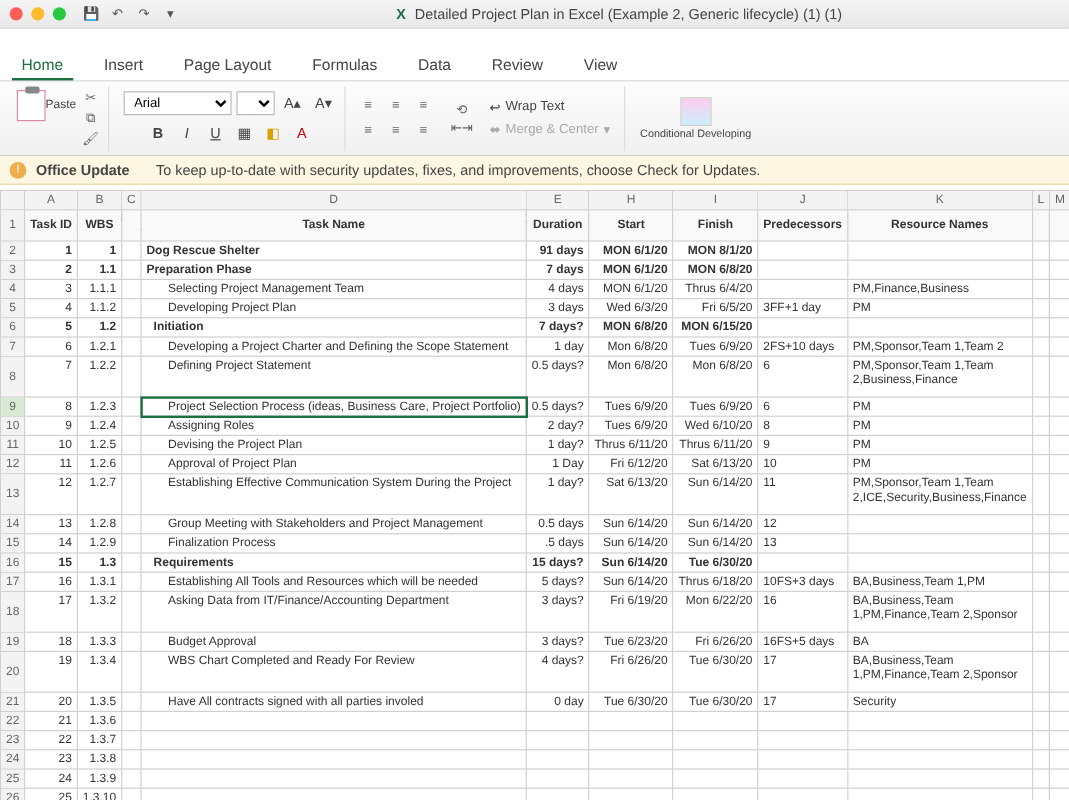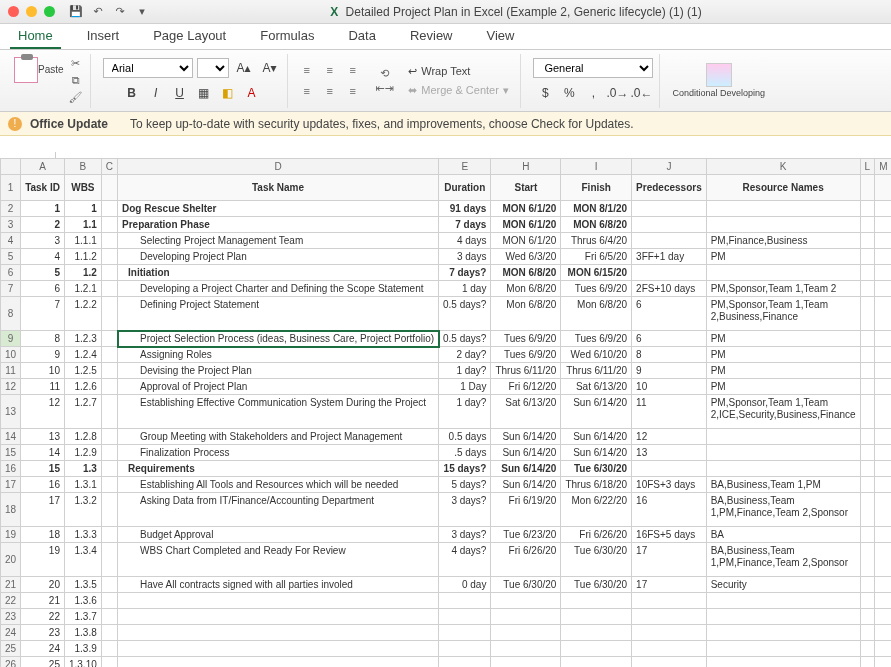--- a/index.html
+++ b/index.html
@@ -9,21 +9,21 @@
 .titlebar { height: 24px; background: linear-gradient(#f5f5f5,#e8e8e8); display: flex; align-items: center; padding: 0 8px; border-bottom: 1px solid #d0d0d0; }
 .traffic { display: flex; gap: 7px; }
 .traffic span { width: 11px; height: 11px; border-radius: 50%; display: inline-block; }
 .tl-red { background: #ff5f57; } .tl-yel { background: #febc2e; } .tl-grn { background: #28c840; }
 .qat { display: flex; gap: 8px; margin-left: 14px; color: #555; }
 .qat span { width: 14px; height: 14px; display: inline-flex; align-items: center; justify-content: center; }
 .doc-title { flex: 1; text-align: center; font-size: 12px; color: #444; }
 .doc-title .xl { color: #1d6f42; font-weight: bold; margin-right: 4px; }
 
 
-.tabs { height: 26px; display: flex; align-items: flex-end; padding-left: 10px; gap: 18px; background: #fff; border-bottom: 1px solid #ccc; }
+.tabs { height: 44px; display: flex; align-items: flex-end; padding-left: 10px; gap: 18px; background: #fff; border-bottom: 1px solid #ccc; }
 .tab { font-size: 13px; color: #444; padding: 4px 8px 6px; cursor: pointer; }
 .tab.active { color: #1d6f42; border-bottom: 2px solid #1d6f42; padding-bottom: 4px; font-weight: 500; }
 
 
 .ribbon { height: 62px; background: linear-gradient(#fdfdfd,#f0f0f0); border-bottom: 1px solid #ccc; display: flex; align-items: center; padding: 4px 8px; gap: 6px; }
 .rgroup { display: flex; flex-direction: column; align-items: center; gap: 2px; padding: 0 6px; border-right: 1px solid #ddd; height: 54px; justify-content: center; }
 .rgroup:last-child { border-right: none; }
 .paste-btn { display: flex; flex-direction: row; align-items: center; font-size: 10px; color: #444; }
 .paste-icon { width: 24px; height: 26px; background: #fff; border: 1px solid #d8a; position: relative; }
 .paste-icon::before { content: ""; position: absolute; top: -4px; left: 6px; width: 12px; height: 6px; background: #888; border-radius: 2px; }
@@ -172,30 +172,20 @@
           <span class="align-btn">⇤</span>
           <span class="align-btn">⇥</span>
         </div>
       </div>
       <div style="display:flex;flex-direction:column;gap:2px;">
         <div class="wrap-btn">↩ <span>Wrap Text</span></div>
         <div class="wrap-btn" style="color:#aaa">⬌ <span>Merge &amp; Center</span> ▾</div>
       </div>
     </div>
   </div>
-  <div class="rgroup">
-    <select class="num-sel"><option>General</option></select>
-    <div class="fmt-row">
-      <button class="fmt-btn">$</button>
-      <button class="fmt-btn">%</button>
-      <button class="fmt-btn">,</button>
-      <button class="fmt-btn">.0→</button>
-      <button class="fmt-btn">.0←</button>
-    </div>
-  </div>
   <div class="rgroup" style="border-right:none">
     <div class="cond-fmt">
       <div class="cond-icon"></div>
       <span style="text-align:center;line-height:1">Conditional Developing</span>
     </div>
   </div>
 </div>
 
 <div class="update-bar">
   <span class="warn">!</span>

